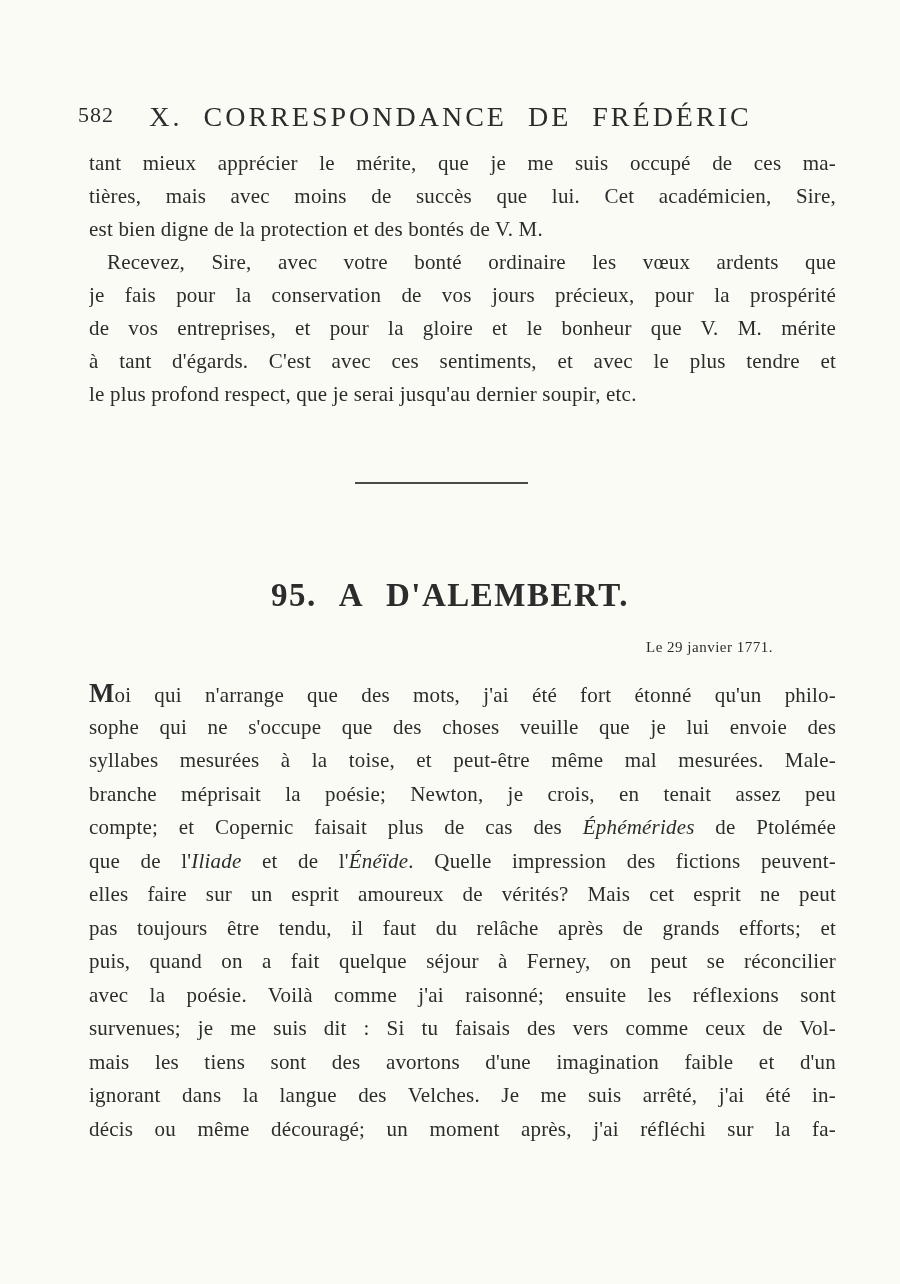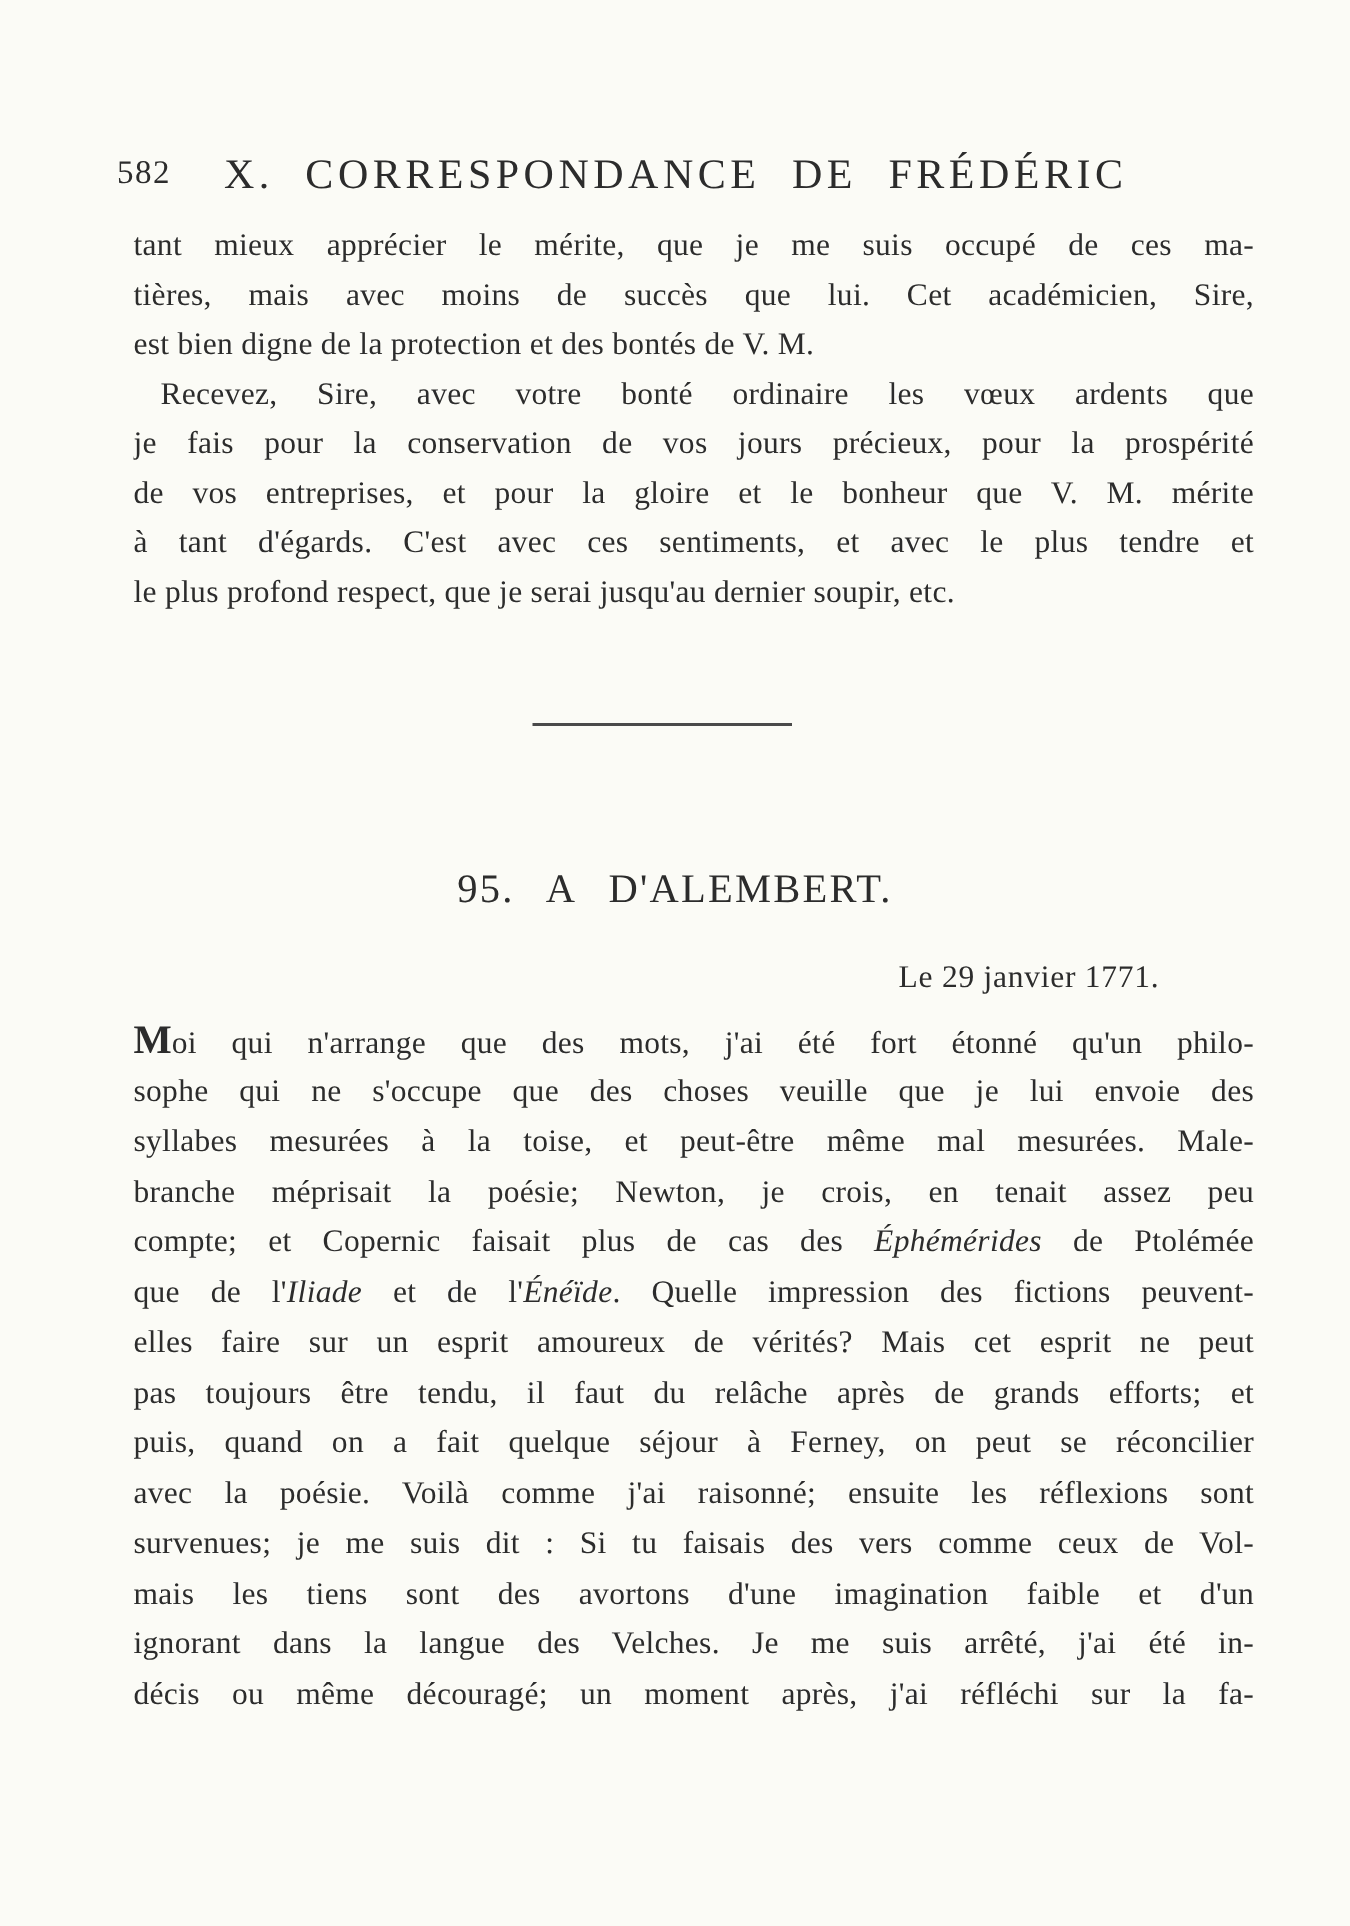--- a/index.html
+++ b/index.html
@@ -87,32 +87,33 @@
     background: #4a4a4a;
   }
 
   
   .section-heading {
     position: absolute;
     top: 577px;
     left: 0;
     width: 900px;
     text-align: center;
-    font-size: 27px;
+    font-size: 33px;
     letter-spacing: 1.5px;
     word-spacing: 14px;
     white-space: nowrap;
+    font-weight: bold;
   }
 
   
   .letter-date {
     position: absolute;
     top: 639px;
     right: 127px;
-    font-size: 21px;
+    font-size: 15px;
     letter-spacing: 0.5px;
     text-align: right;
   }
 </style>
 </head>
 <body>
 
 <div class="page">
 
   <div class="running-header">

